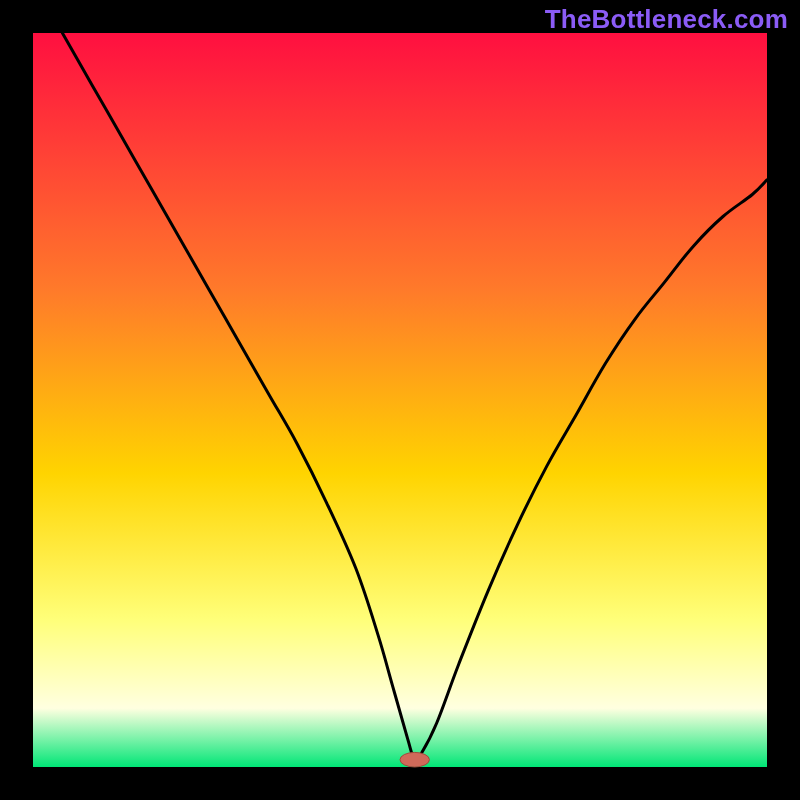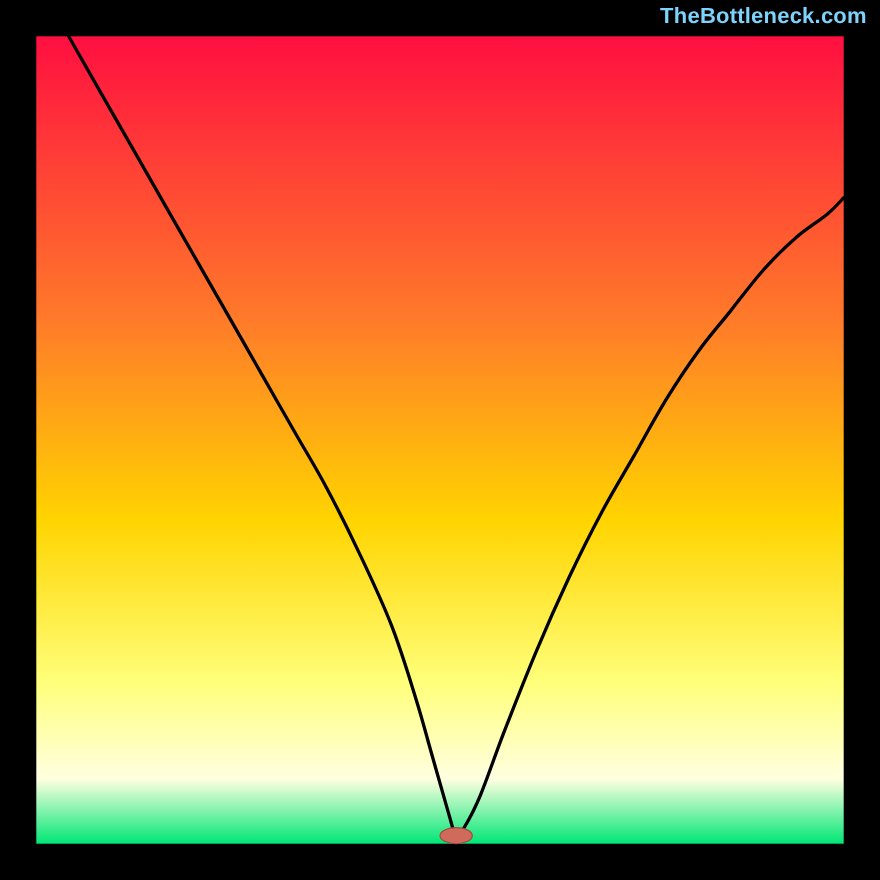--- a/index.html
+++ b/index.html
@@ -14,23 +14,23 @@
     position: relative;
     width: 800px;
     height: 800px;
     background: #000;
   }
   .watermark {
     position: absolute;
     top: 4px;
     right: 12px;
     font-family: Arial, Helvetica, sans-serif;
-    font-size: 20px;
+    font-size: 26px;
     font-weight: bold;
-    color: #7dd3fc;
+    color: #8b5cf6;
     letter-spacing: 0.2px;
     z-index: 5;
   }
   svg {
     position: absolute;
     top: 0;
     left: 0;
   }
 </style>
 </head>

